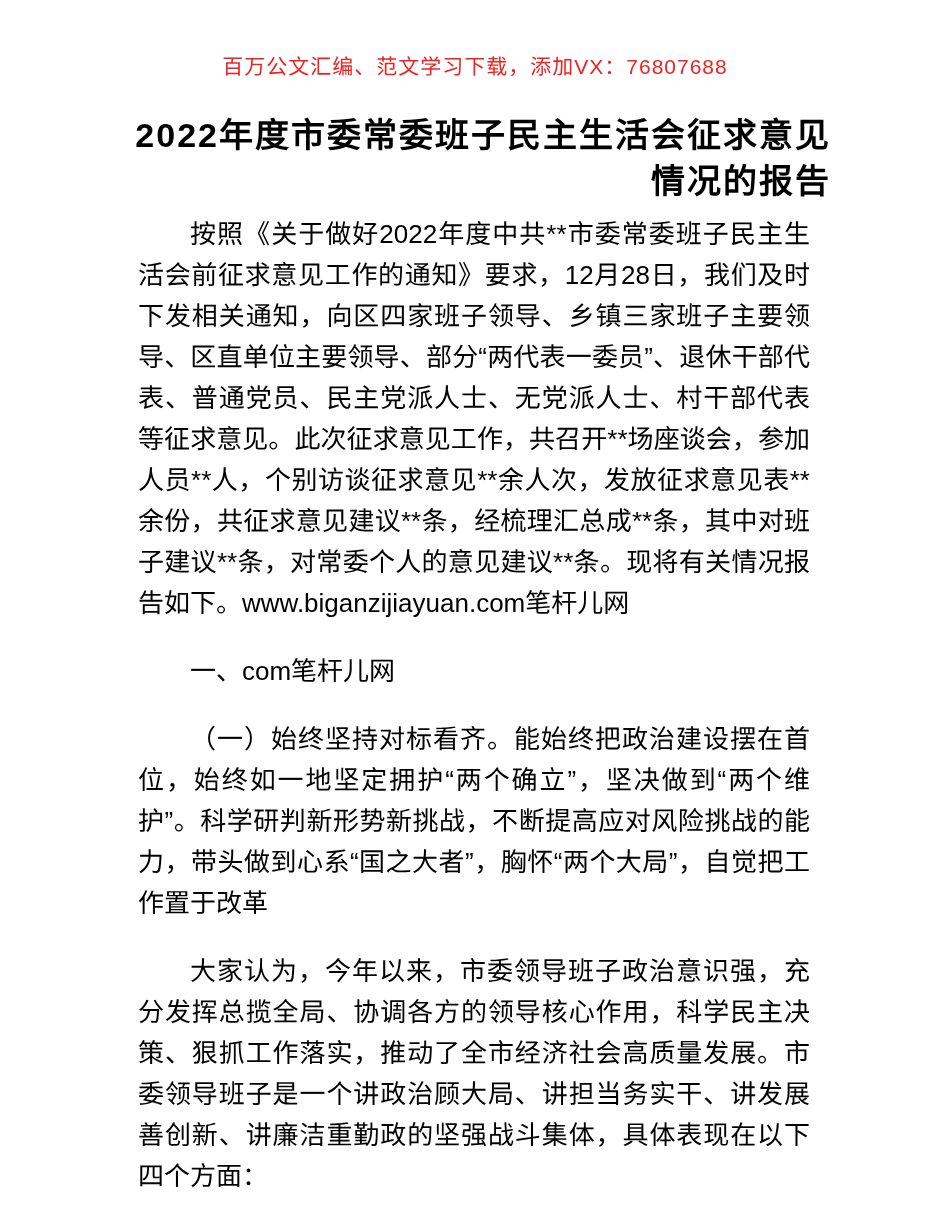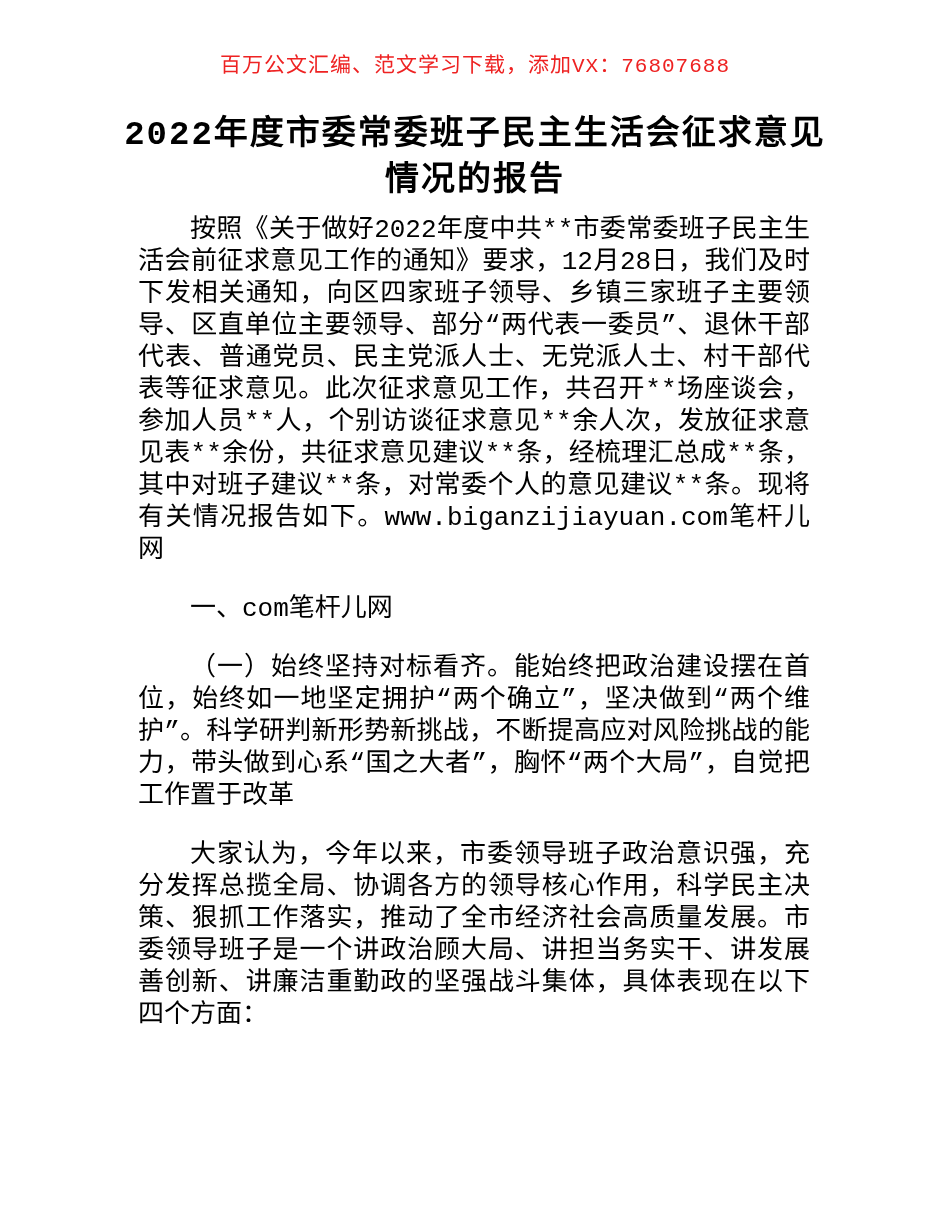--- a/index.html
+++ b/index.html
@@ -8,47 +8,47 @@
     padding: 0;
     background: #ffffff;
   }
   .page {
     position: relative;
     width: 950px;
     height: 1230px;
     margin: 0 auto;
     background: #ffffff;
     color: #000000;
-    font-family: Liberation Mono, monospace;
+    font-family: Liberation Sans, sans-serif;
     overflow: hidden;
   }
   .notice {
     padding-top: 54px;
     font-size: 21px;
     line-height: 26px;
     text-align: center;
     letter-spacing: 1px;
     color: #ee2222; 
   }
   .title {
     width: 712px;
     margin: 32px auto 3px auto;
     font-size: 34px;
     line-height: 46px;
     font-weight: 700;
     letter-spacing: 2px;
-    text-align: center;
+    text-align: right;
   }
   .content {
     margin: 10px 140px 0 138px;
   }
   .content p {
     margin: 0 0 27px 0;
     font-size: 26px;
-    line-height: 32px;
+    line-height: 41px;
     text-indent: 2em;
     text-align: justify;
     text-justify: inter-ideograph;
     word-wrap: break-word;
   }
   .content p.heading {
     text-align: left;
   }
 </style>
 </head>

